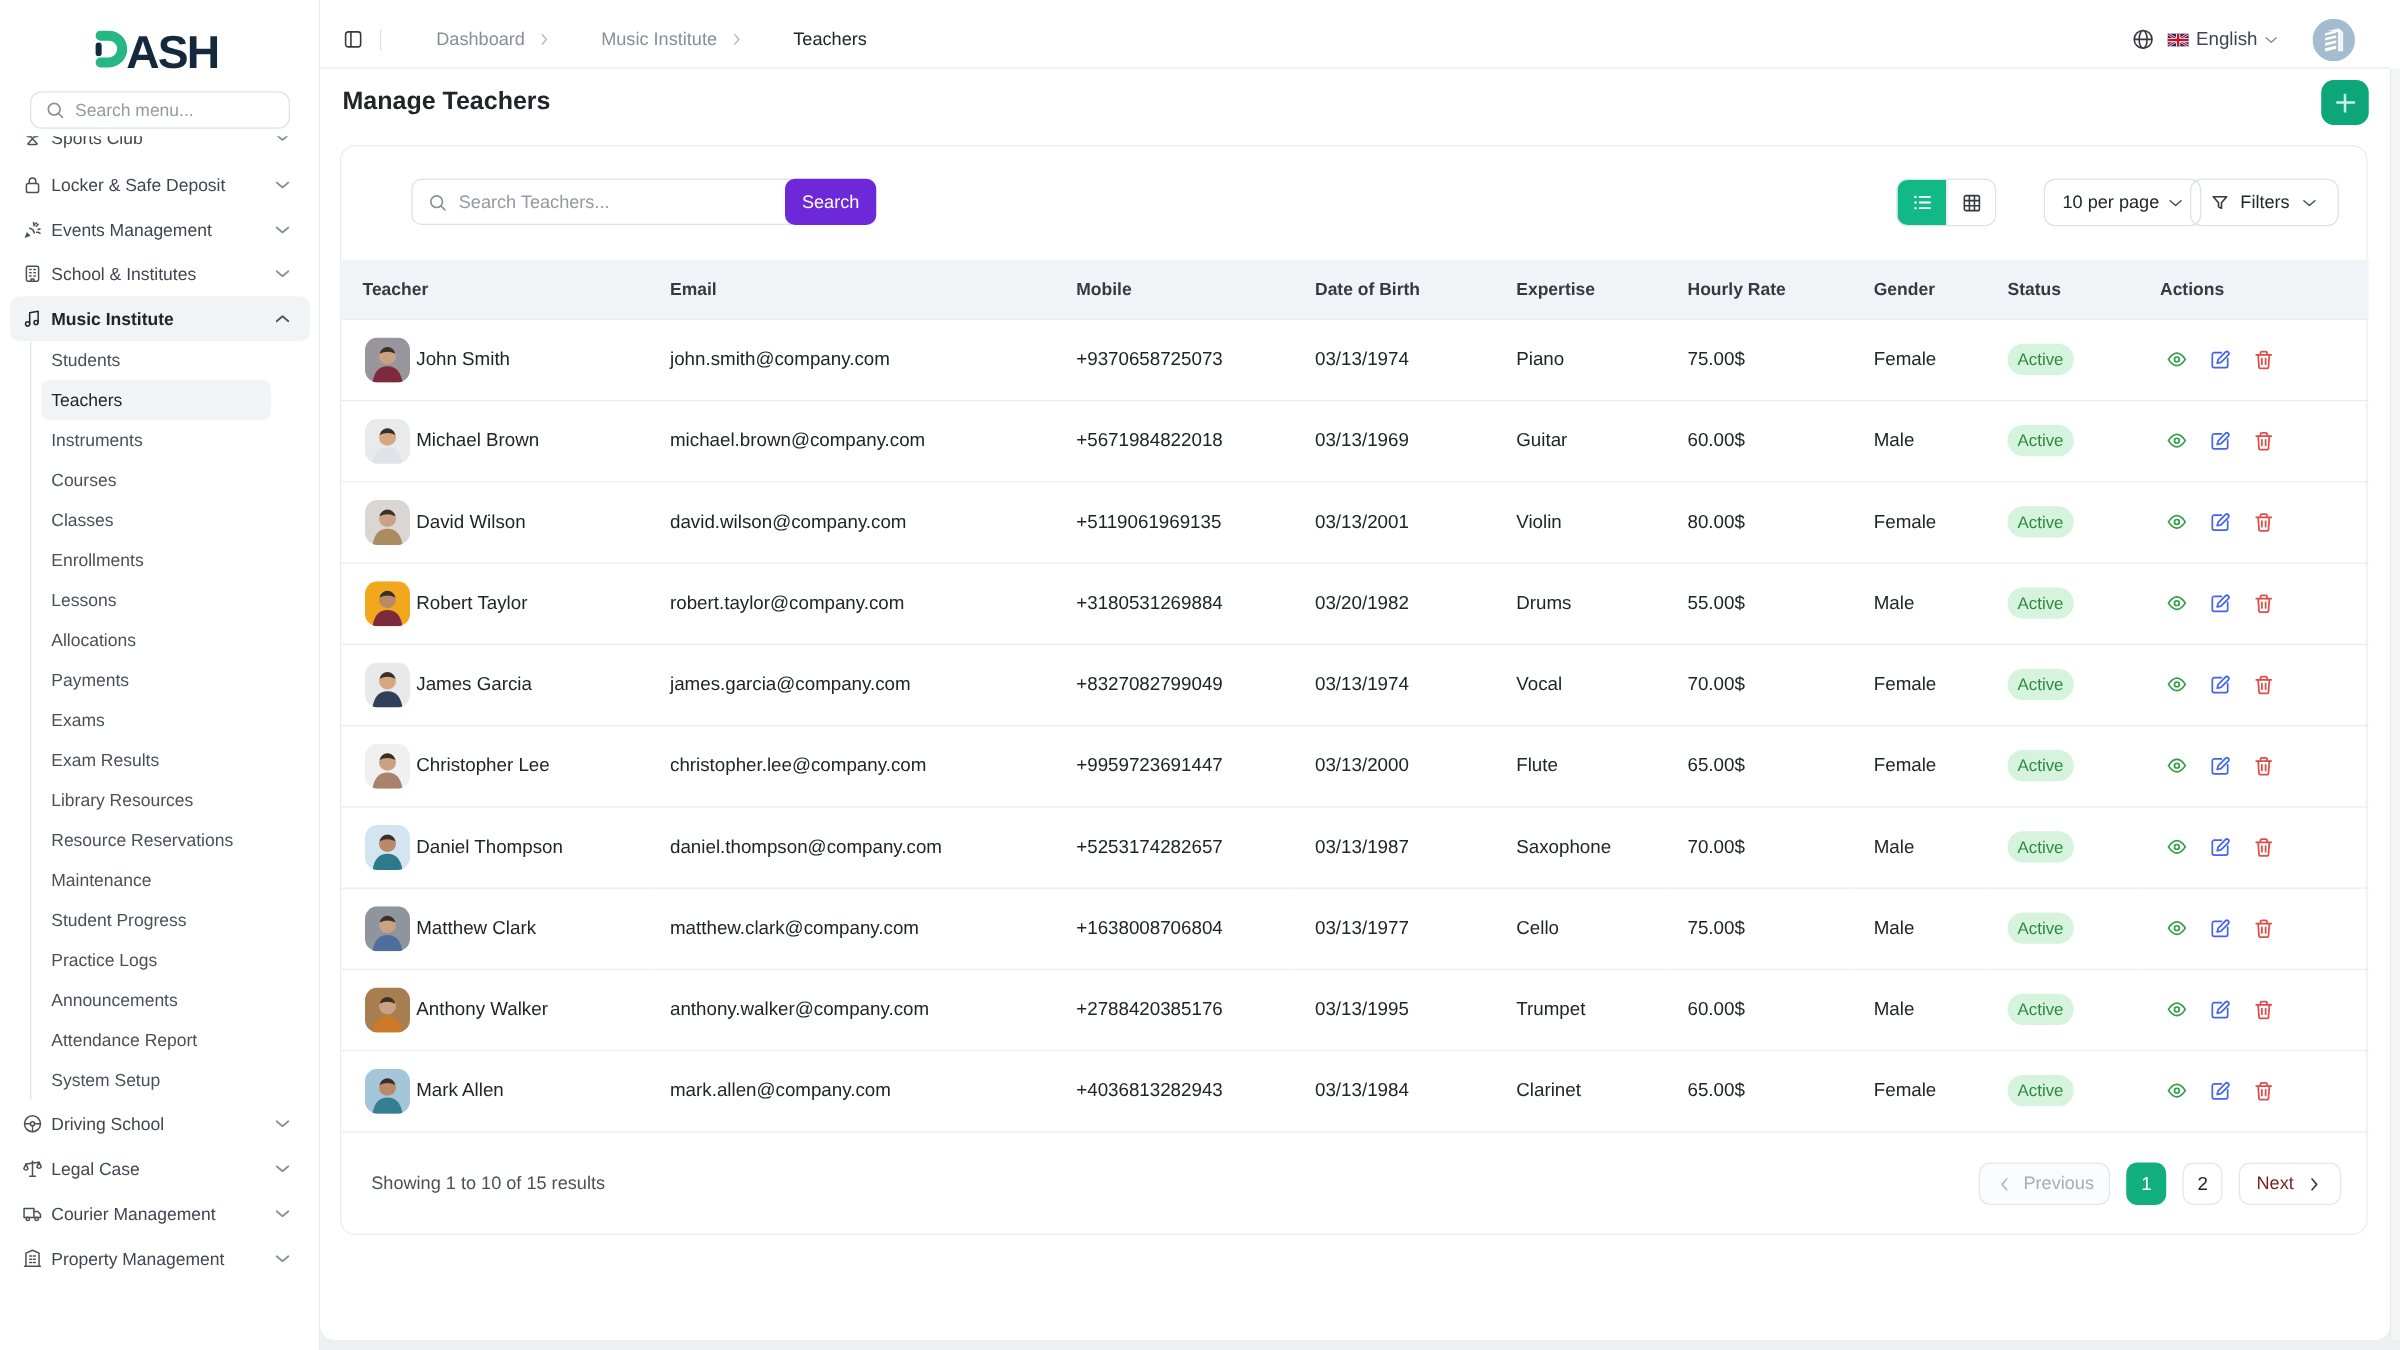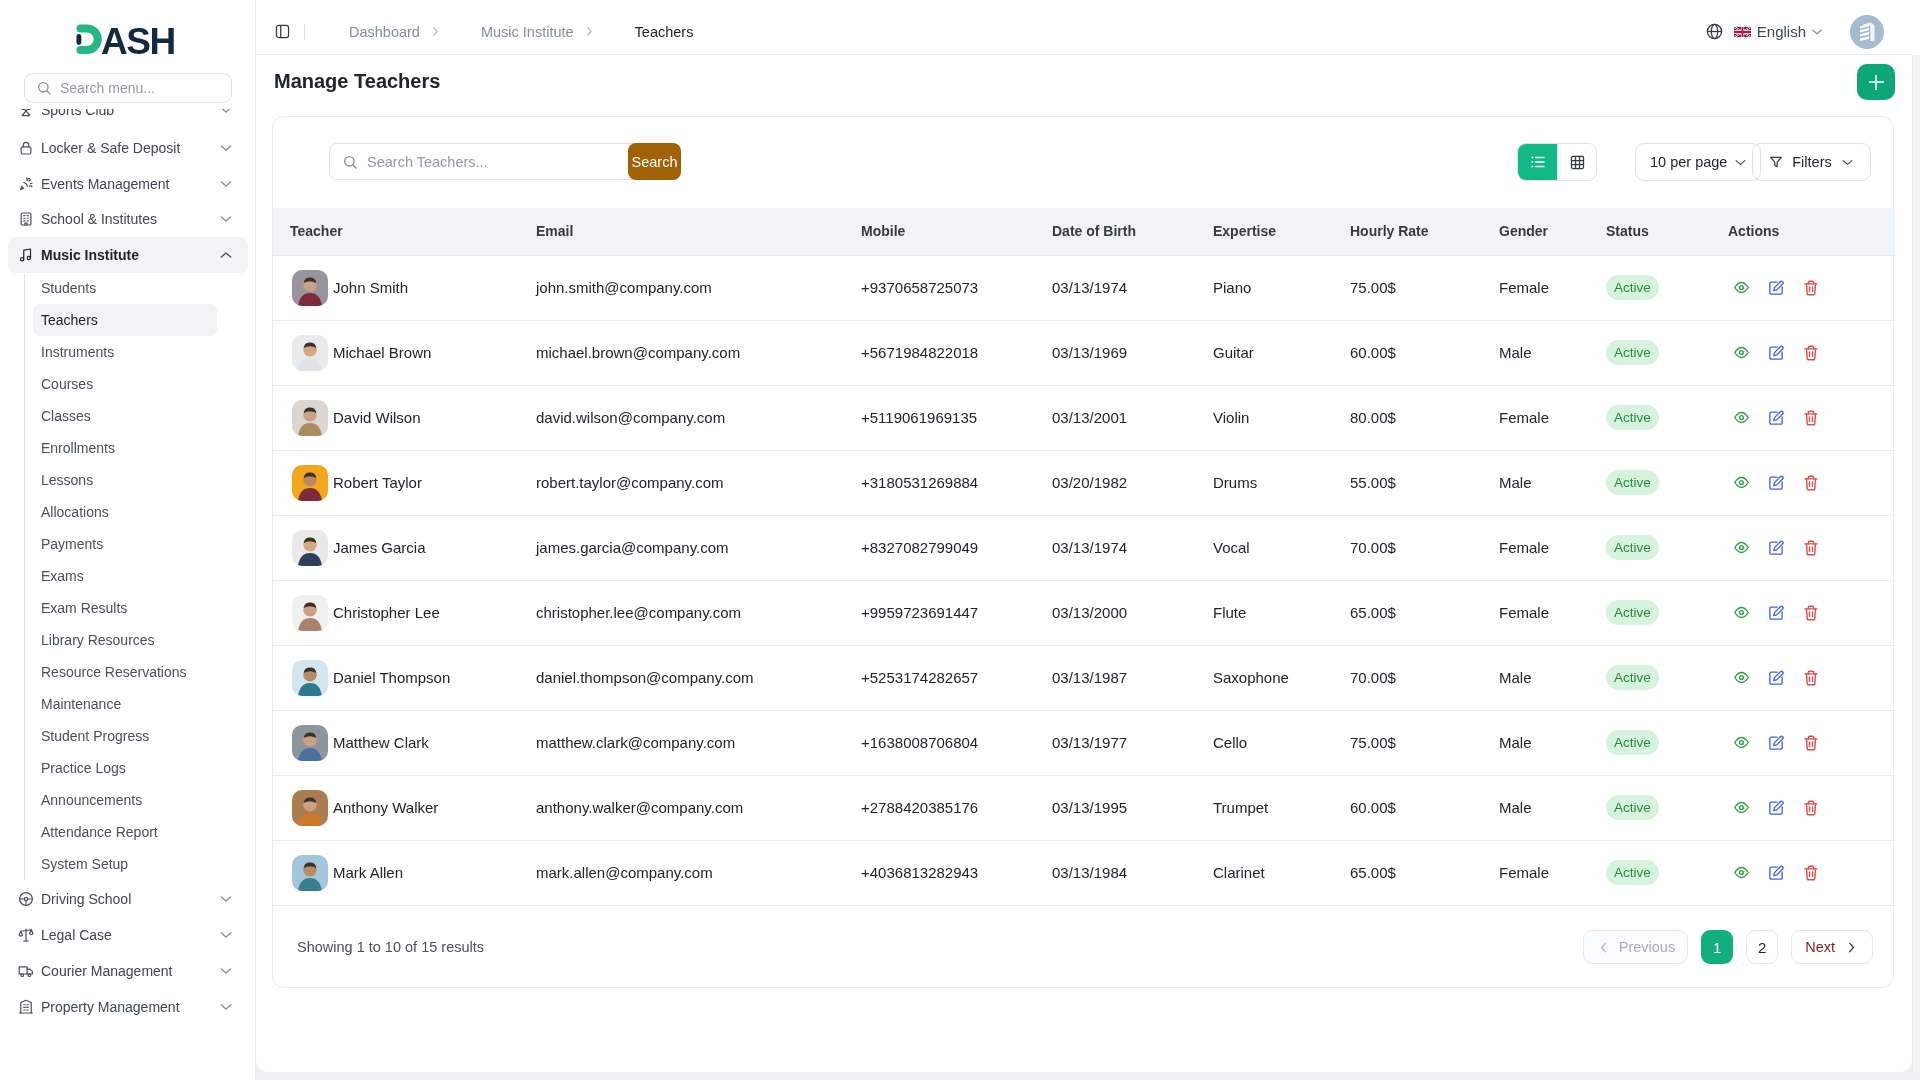--- a/index.html
+++ b/index.html
@@ -26,21 +26,21 @@
 .tb-right { position:absolute; right:28px; display:flex; align-items:center; }
 .tb-lang { font-size:15px; color:#3f4651; margin:0 4px 0 6px; }
 .tb-avatar { margin-left:26px; display:flex; }
 .panel { position:absolute; left:256px; top:55px; width:1656px; height:1017px; background:#fff; border-radius:0 0 12px 12px; }
 .h1 { position:absolute; left:274px; top:70px; font-size:20px; font-weight:700; color:#212529; }
 .addbtn { position:absolute; left:1857px; top:64px; width:38px; height:36px; background:#0ca678; border-radius:10px; z-index:3; }
 .addbtn:before { content:""; position:absolute; left:50%; top:50%; width:15px; height:2px; margin:-1px 0 0 -7.5px; background:#c7f2e3; }
 .addbtn:after { content:""; position:absolute; left:50%; top:50%; width:2px; height:15px; margin:-7.5px 0 0 -1px; background:#c7f2e3; }
 .card { position:absolute; left:272px; top:116px; width:1622px; height:872px; background:#fff; border:1px solid #e9ecef; border-radius:12px; }
 .tool-search { position:absolute; left:28px; top:26px; width:315px; height:37px; border:1px solid #dee2e6; border-radius:8px; display:flex; align-items:center; gap:9px; padding:0 12px; color:#949aa2; font-size:14.5px;margin-left:28px; }
-.btn-search { position:absolute; left:355px; top:26px; width:53px; height:37px; background:#a16207; color:#fff; border-radius:8px; font-size:14.5px; display:flex; align-items:center; justify-content:center; }
+.btn-search { position:absolute; left:355px; top:26px; width:73px; height:37px; background:#6d28d9; color:#fff; border-radius:8px; font-size:14.5px; display:flex; align-items:center; justify-content:center; }
 .toggle { position:absolute; left:1244px; top:26px; width:80px; height:38px; border:1px solid #dee2e6; border-radius:9px; display:flex; overflow:hidden; }
 .tg-left { width:40px; background:#12b886; display:flex; align-items:center; justify-content:center; }
 .tg-right { width:39px; background:#fff; display:flex; align-items:center; justify-content:center; border-left:1px solid #dee2e6; }
 .perpage { position:absolute; left:1338px; top:26px; width:126px; height:38px; border:1px solid #dee2e6; border-radius:9px; display:flex; align-items:center; padding:0 12px 0 14px; font-size:14.5px; color:#212529;margin-left:24px; }
 .perpage span { flex:1; }
 .filters { position:absolute; left:1479px; top:26px; width:119px; height:38px; border:1px solid #dee2e6; border-radius:9px; display:flex; align-items:center; justify-content:center; gap:8px; font-size:14.5px; color:#212529; }
 .tbl { position:absolute; left:0; top:91px; width:1622px; border-collapse:collapse; table-layout:fixed; }
 .tbl th { height:47px; background:#f1f4f6; text-align:left; padding:0 0 0 17px; font-size:14px; color:#343a40; font-weight:700; }
 .tbl td { height:65px; border-top:1px solid #e9ecef; padding:0 0 0 17px; font-size:15px; color:#212529; }
 .tcell { display:flex; align-items:center; gap:5px; margin-left:2px; }

